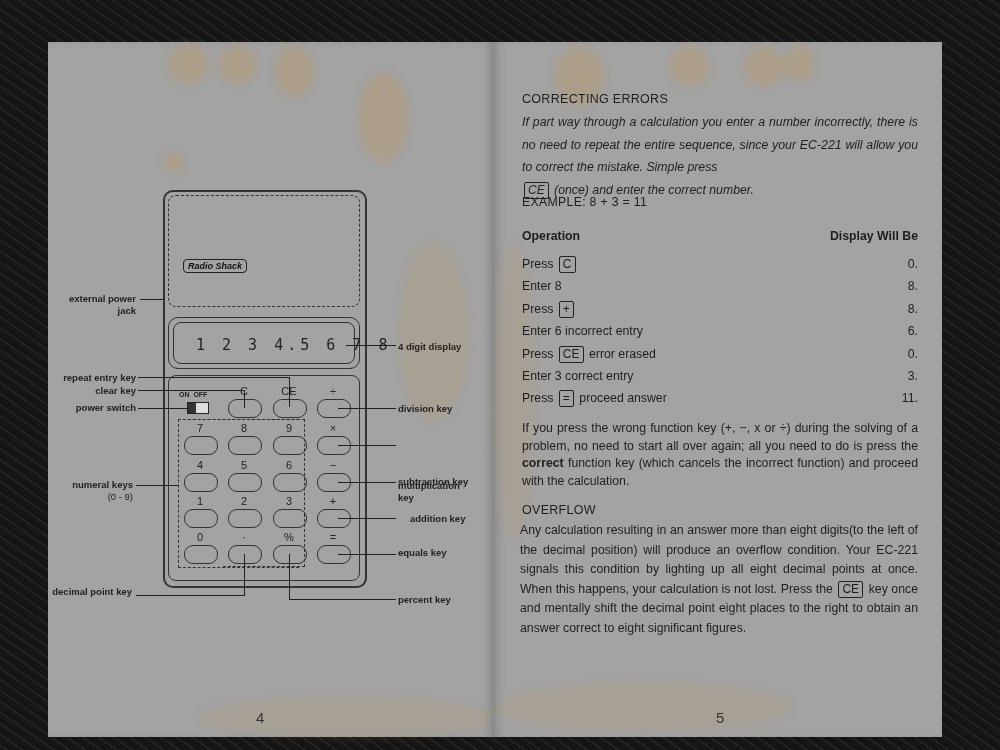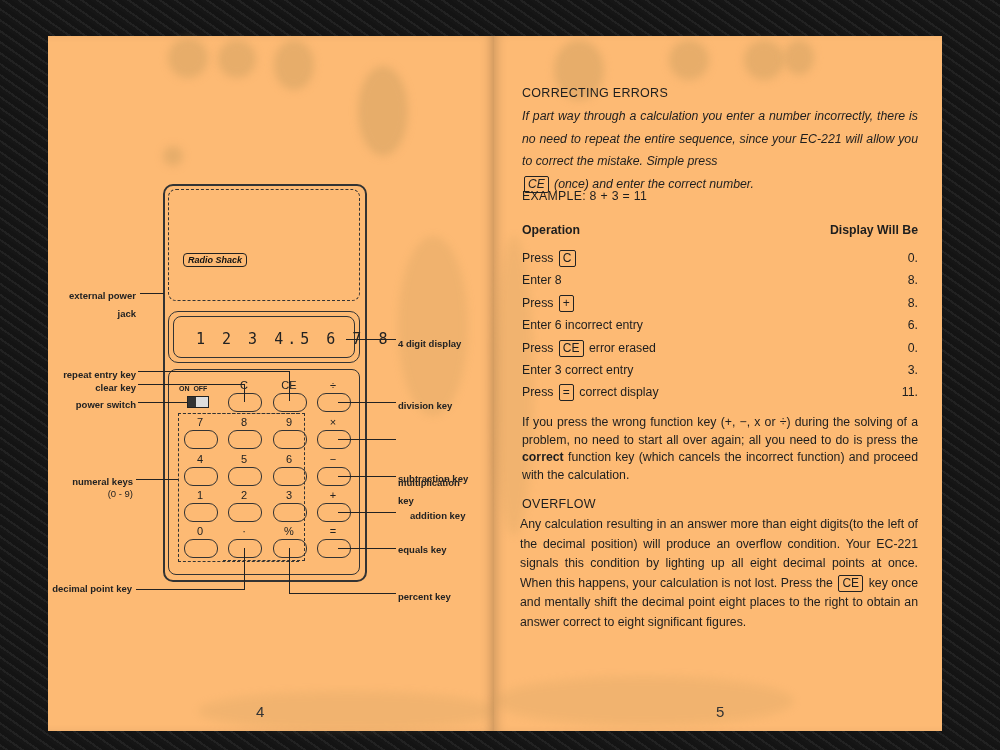--- a/index.html
+++ b/index.html
@@ -1,30 +1,30 @@
 <!DOCTYPE html>
 <html><head>
 <meta charset="utf-8">
 <style>
   html,body{margin:0;padding:0;}
   body{width:1000px;height:750px;background:#1a1a1a;position:relative;overflow:hidden;font-family:"Liberation Sans",sans-serif;}
   .bg{position:absolute;inset:0;background:
       repeating-linear-gradient(35deg,#161616 0 3px,#222 3px 5px,#141414 5px 9px);}
-  .page{position:absolute;top:36px;height:695px;background:#fdba74;}
+  .page{position:absolute;top:42px;height:695px;background:#a3a3a3;}
   .page.left{left:48px;width:446px;box-shadow:inset -8px 0 12px -6px rgba(0,0,0,.25);}
   .page.right{left:494px;width:448px;box-shadow:inset 8px 0 12px -6px rgba(0,0,0,.2);}
   .stain{position:absolute;border-radius:50%;background:rgba(190,150,90,.35);filter:blur(4px);}
   .pnum{position:absolute;font-size:15px;color:#333;}
   .txt{position:absolute;color:#1e1e1e;font-size:12.3px;line-height:22.5px;}
   .h{position:absolute;font-size:12.5px;color:#1e1e1e;letter-spacing:.3px;}
   .just{text-align:justify;text-align-last:left;}
   .kb{display:inline-block;border:1.5px solid #222;padding:0 3px;line-height:15px;font-size:12px;border-radius:2px;margin:0 2px;}
   .row{position:absolute;left:28px;width:396px;font-size:12.3px;color:#1e1e1e;height:22px;line-height:22px;}
   .row .disp{position:absolute;right:0;top:0;}
-  .lbl{position:absolute;font-size:9.5px;font-weight:bold;color:#222;line-height:18px;}
+  .lbl{position:absolute;font-size:9.5px;font-weight:bold;color:#222;line-height:12px;}
   .lbl.r{text-align:right;}
   .line{position:absolute;background:#222;}
   .calc{position:absolute;border:2px solid #333;border-radius:10px;}
   .calc-inner{position:absolute;border:1.5px solid #333;border-radius:8px;}
   .dash{position:absolute;border:1.5px dashed #333;}
   .key{position:absolute;width:32px;height:17px;border:1.5px solid #333;border-radius:9px;}
   .klab{position:absolute;font-size:11px;color:#222;width:32px;text-align:center;}
   .lcd{position:absolute;font-family:"DejaVu Sans Mono",monospace;font-size:15px;color:#222;letter-spacing:4px;}
   .logo{position:absolute;border:1.5px solid #222;border-radius:4px;font-size:9px;font-weight:bold;font-style:italic;padding:1px 4px;color:#111;}
 </style>
@@ -201,21 +201,21 @@
     <span>error erased</span>
     <span class="disp">0.</span>
   </div>
   <div class="row" style="top:323px;">
     <span>Enter 3 correct entry</span>
     <span class="disp">3.</span>
   </div>
   <div class="row" style="top:345px;">
     <span>Press</span>
     <span class="kb">=</span>
-    <span>correct display</span>
+    <span>proceed answer</span>
     <span class="disp">11.</span>
   </div>
 
   <div class="txt just" style="left:28px;top:378px;width:396px;line-height:17.5px;">
     <span>If you press the wrong function key (+, −, x or ÷) during the solving of a problem, no need to start all over again; all you need to do is press the</span>
     <b>correct</b>
     <span>function key (which cancels the incorrect function) and proceed with the calculation.</span>
   </div>
 
   <div class="h" style="left:28px;top:461px;">OVERFLOW</div>

